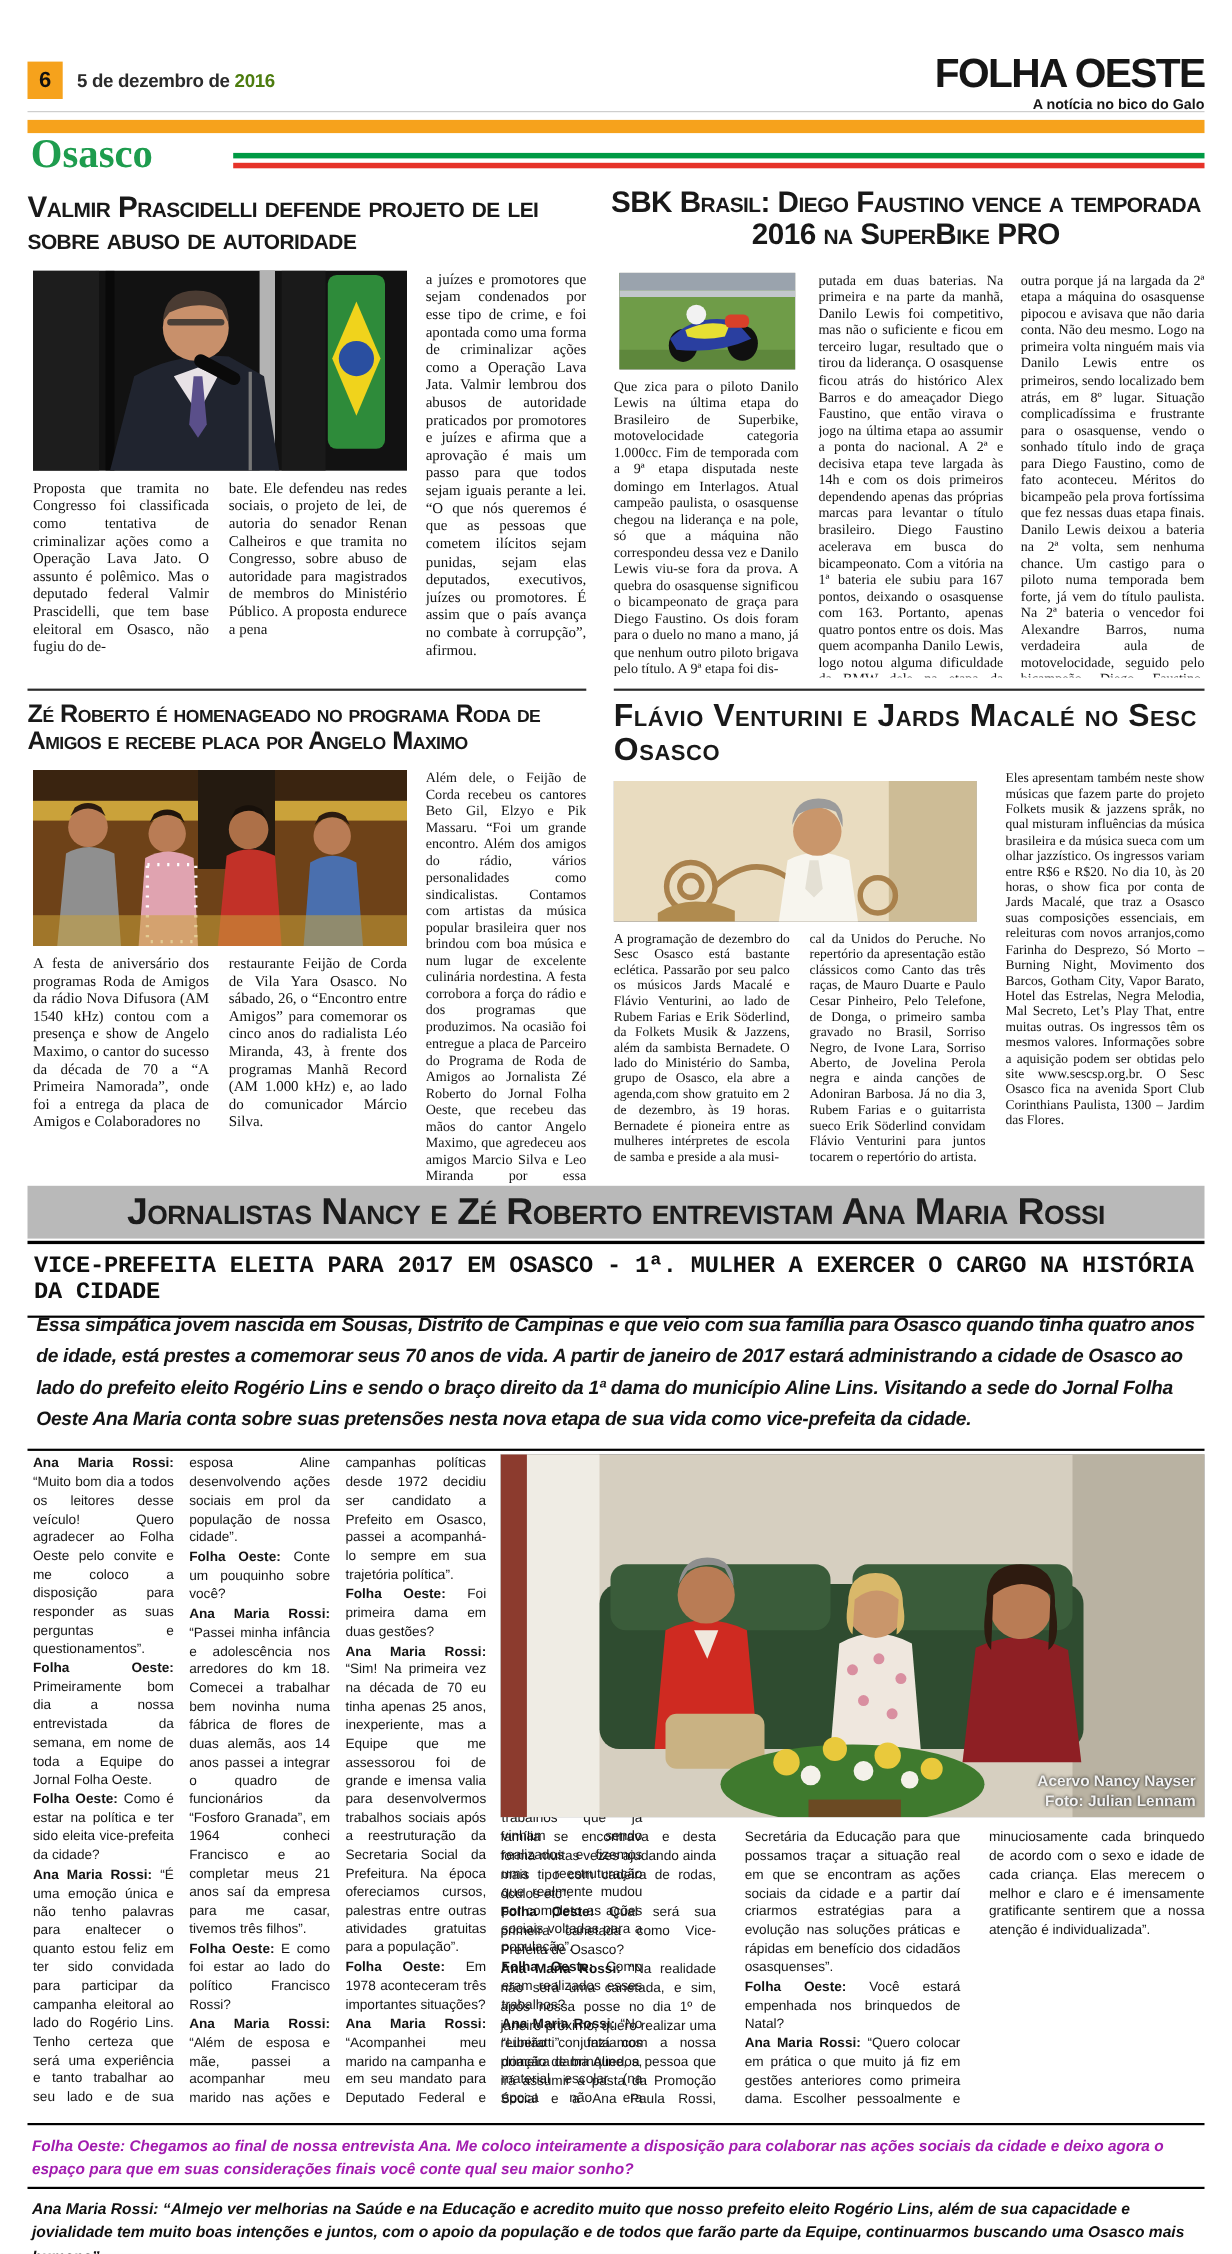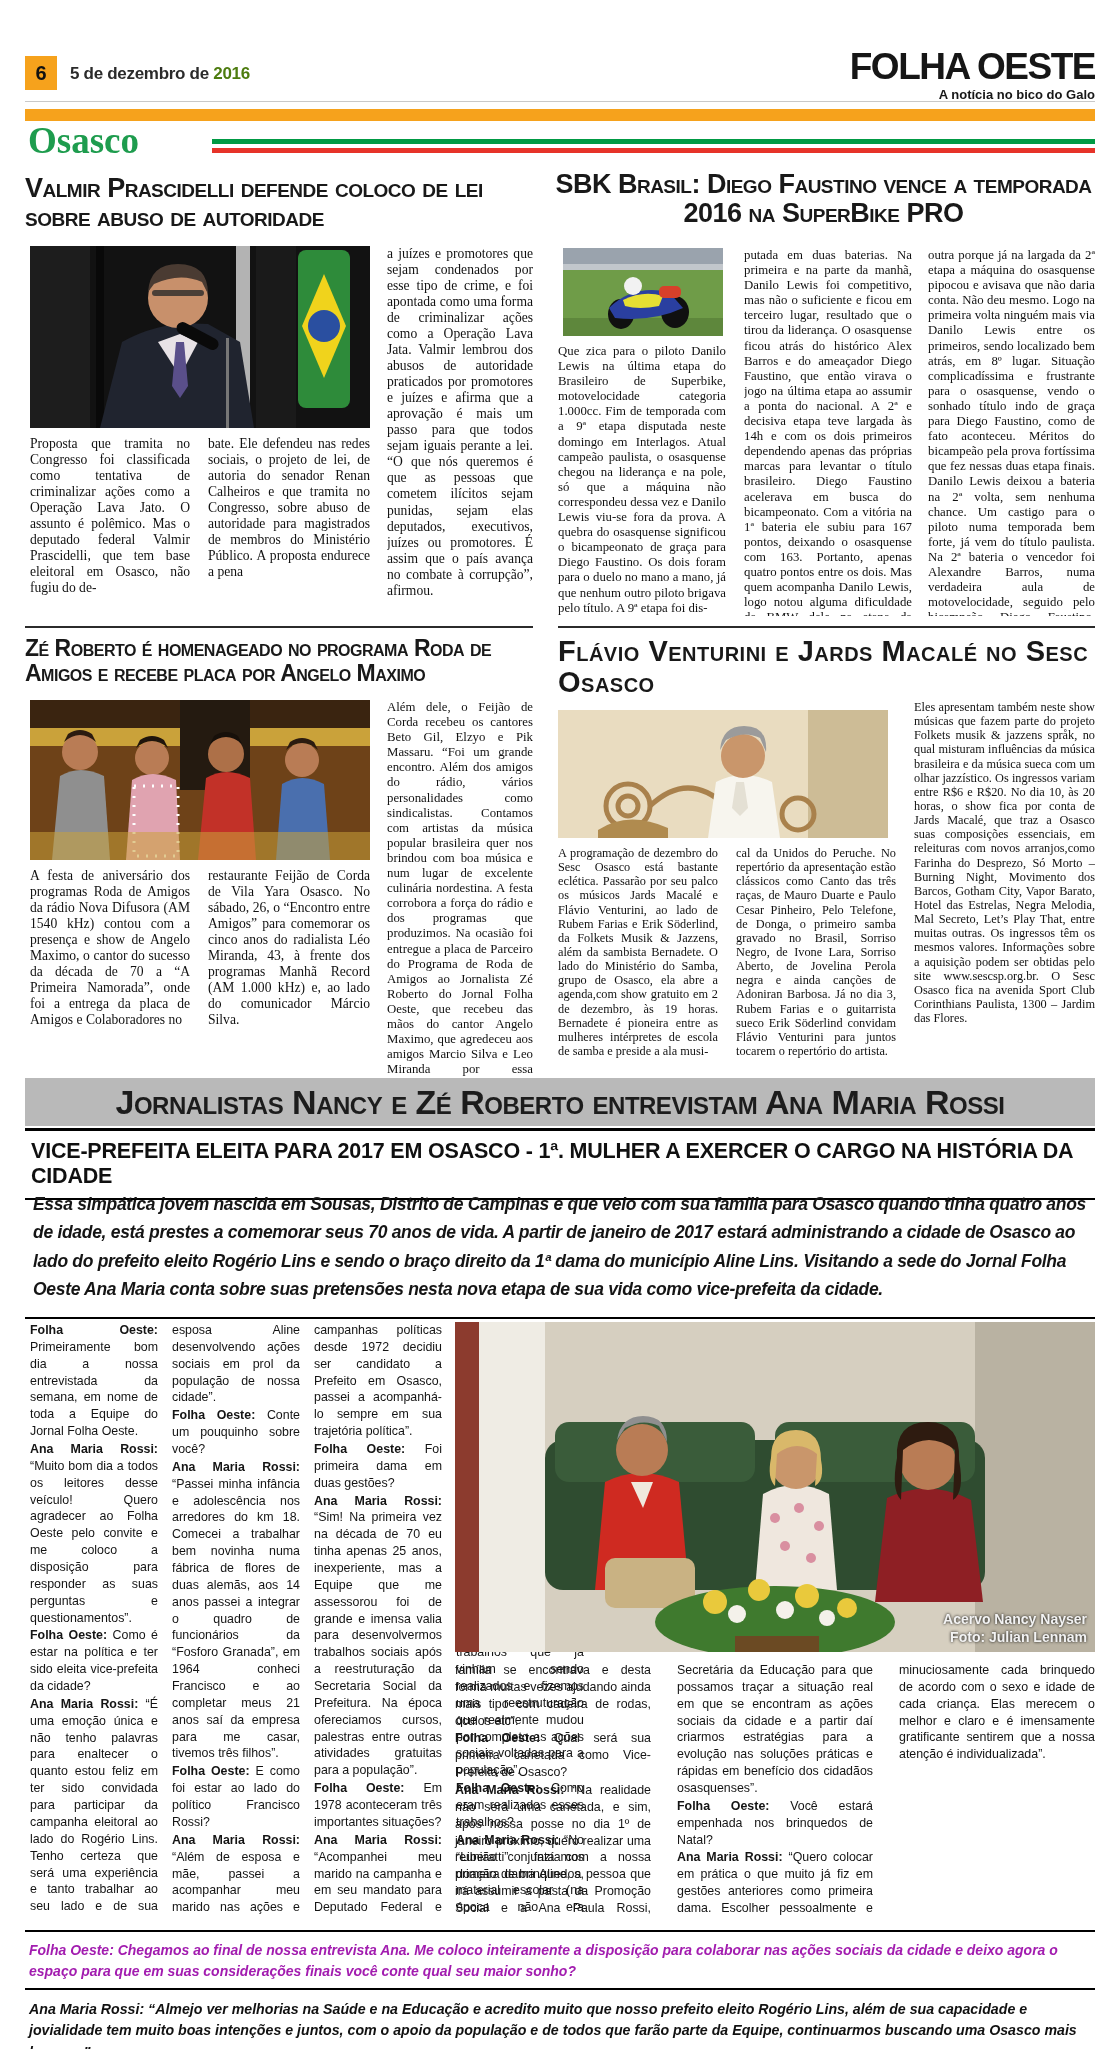--- a/index.html
+++ b/index.html
@@ -43,21 +43,21 @@
 
   
   .photo { overflow:hidden; background:#888; }
   .photo svg { display:block; }
 
   
   .band { left:25px; right:25px; top:1078px; height:48px; background:#B9B9B9;
           display:flex; align-items:center; justify-content:center; }
   .band .headline { font-size:34px; letter-spacing:-0.5px; color:#1c1c1c; }
   .subtitle { left:25px; right:25px; top:1128px; border-top:3px solid #000; border-bottom:2px solid #000;
-              padding:8px 6px 9px 6px; font-family:Liberation Sans, sans-serif; font-weight:bold;
+              padding:8px 6px 9px 6px; font-family:Liberation Mono, monospace; font-weight:bold;
               font-size:21.5px; color:#101010; letter-spacing:-0.2px; }
   .intro { left:25px; right:25px; top:1180px; border-bottom:2px solid #000; padding:10px 8px 14px 8px;
            font-style:italic; font-weight:bold; font-size:17.5px; line-height:1.62; color:#151515;
            letter-spacing:-0.3px; }
   .qa-block { column-gap:14px; column-fill:auto; }
   .qa { font-size:12.4px; line-height:1.36; color:#141414; text-align:justify; margin-bottom:1px;
         hyphens:auto; }
   .spk { font-weight:bold; }
   .spk:not(:empty)::after { content:" "; }
   .caption { position:absolute; right:8px; bottom:6px; text-align:right; color:#f3f3f3;
@@ -83,21 +83,21 @@
     <div class="t">FOLHA OESTE</div>
     <div class="s">A notícia no bico do Galo</div>
   </div>
   <div class="abs hairline"></div>
   <div class="abs orangebar"></div>
 
   <div class="abs section-title">Osasco</div>
   <div class="abs stripe-g"></div>
   <div class="abs stripe-r"></div>
 
-  <h2 class="abs headline h-a1">Valmir Prascidelli defende coloco de lei sobre abuso de autoridade</h2>
+  <h2 class="abs headline h-a1">Valmir Prascidelli defende projeto de lei sobre abuso de autoridade</h2>
   <div class="abs photo" style="left:30px; top:246px; width:340px; height:182px;">
     <svg width="340" height="182" viewBox="0 0 340 182">
       <rect width="340" height="182" fill="#121212"></rect>
       <rect x="0" y="0" width="60" height="182" fill="#1d1d1d"></rect>
       <rect x="66" y="0" width="8" height="182" fill="#090909"></rect>
       <rect x="206" y="0" width="14" height="182" fill="#b3b3b3"></rect>
       <rect x="226" y="0" width="40" height="182" fill="#1a1a1a"></rect>
       <g>
         <rect x="268" y="4" width="52" height="158" rx="8" fill="#2e8b3a"></rect>
         <polygon points="294,28 316,80 294,132 272,80" fill="#f0d31c"></polygon>
@@ -197,23 +197,23 @@
   <div class="abs body-txt t12" style="left:914px; top:700px; width:181px; height:376px;">Eles apresentam também neste show músicas que fazem parte do projeto Folkets musik &amp; jazzens språk, no qual misturam influências da música brasileira e da música sueca com um olhar jazzístico. Os ingressos variam entre R$6 e R$20. No dia 10, às 20 horas, o show fica por conta de Jards Macalé, que traz a Osasco suas composições essenciais, em releituras com novos arranjos,como Farinha do Desprezo, Só Morto – Burning Night, Movimento dos Barcos, Gotham City, Vapor Barato, Hotel das Estrelas, Negra Melodia, Mal Secreto, Let’s Play That, entre muitas outras. Os ingressos têm os mesmos valores. Informações sobre a aquisição podem ser obtidas pelo site www.sescsp.org.br. O Sesc Osasco fica na avenida Sport Club Corinthians Paulista, 1300 – Jardim das Flores.</div>
 
   <div class="abs band">
     <div class="headline">Jornalistas Nancy e Zé Roberto entrevistam Ana Maria Rossi</div>
   </div>
   <div class="abs subtitle">VICE-PREFEITA ELEITA PARA 2017 EM OSASCO - 1ª. MULHER A EXERCER O CARGO NA HISTÓRIA DA CIDADE</div>
   <div class="abs intro">Essa simpática jovem nascida em Sousas, Distrito de Campinas e que veio com sua família para Osasco quando tinha quatro anos de idade, está prestes a comemorar seus 70 anos de vida. A partir de janeiro de 2017 estará administrando a cidade de Osasco ao lado do prefeito eleito Rogério Lins e sendo o braço direito da 1ª dama do município Aline Lins. Visitando a sede do Jornal Folha Oeste Ana Maria conta sobre suas pretensões nesta nova etapa de sua vida como vice-prefeita da cidade.</div>
 
   <div class="abs qa-block" style="left:30px; top:1322px; width:412px; height:600px; column-count:3;">
 
+      <p class="qa"><b class="spk">Ana Maria Rossi:</b><span>“Muito bom dia a todos os leitores desse veículo! Quero agradecer ao Folha Oeste pelo convite e me coloco a disposição para responder as suas perguntas e questionamentos”.</span></p>
+
       <p class="qa"><b class="spk">Folha Oeste:</b><span>Primeiramente bom dia a nossa entrevistada da semana, em nome de toda a Equipe do Jornal Folha Oeste.</span></p>
-
-      <p class="qa"><b class="spk">Ana Maria Rossi:</b><span>“Muito bom dia a todos os leitores desse veículo! Quero agradecer ao Folha Oeste pelo convite e me coloco a disposição para responder as suas perguntas e questionamentos”.</span></p>
 
       <p class="qa"><b class="spk">Folha Oeste:</b><span>Como é estar na política e ter sido eleita vice-prefeita da cidade?</span></p>
 
       <p class="qa"><b class="spk">Ana Maria Rossi:</b><span>“É uma emoção única e não tenho palavras para enaltecer o quanto estou feliz em ter sido convidada para participar da campanha eleitoral ao lado do Rogério Lins. Tenho certeza que será uma experiência e tanto trabalhar ao seu lado e de sua esposa Aline desenvolvendo ações sociais em prol da população de nossa cidade”.</span></p>
 
       <p class="qa"><b class="spk">Folha Oeste:</b><span>Conte um pouquinho sobre você?</span></p>
 
       <p class="qa"><b class="spk">Ana Maria Rossi:</b><span>“Passei minha infância e adolescência nos arredores do km 18. Comecei a trabalhar bem novinha numa fábrica de flores de duas alemãs, aos 14 anos passei a integrar o quadro de funcionários da “Fosforo Granada”, em 1964 conheci Francisco e ao completar meus 21 anos saí da empresa para me casar, tivemos três filhos”.</span></p>
 
       <p class="qa"><b class="spk">Folha Oeste:</b><span>E como foi estar ao lado do político Francisco Rossi?</span></p>

